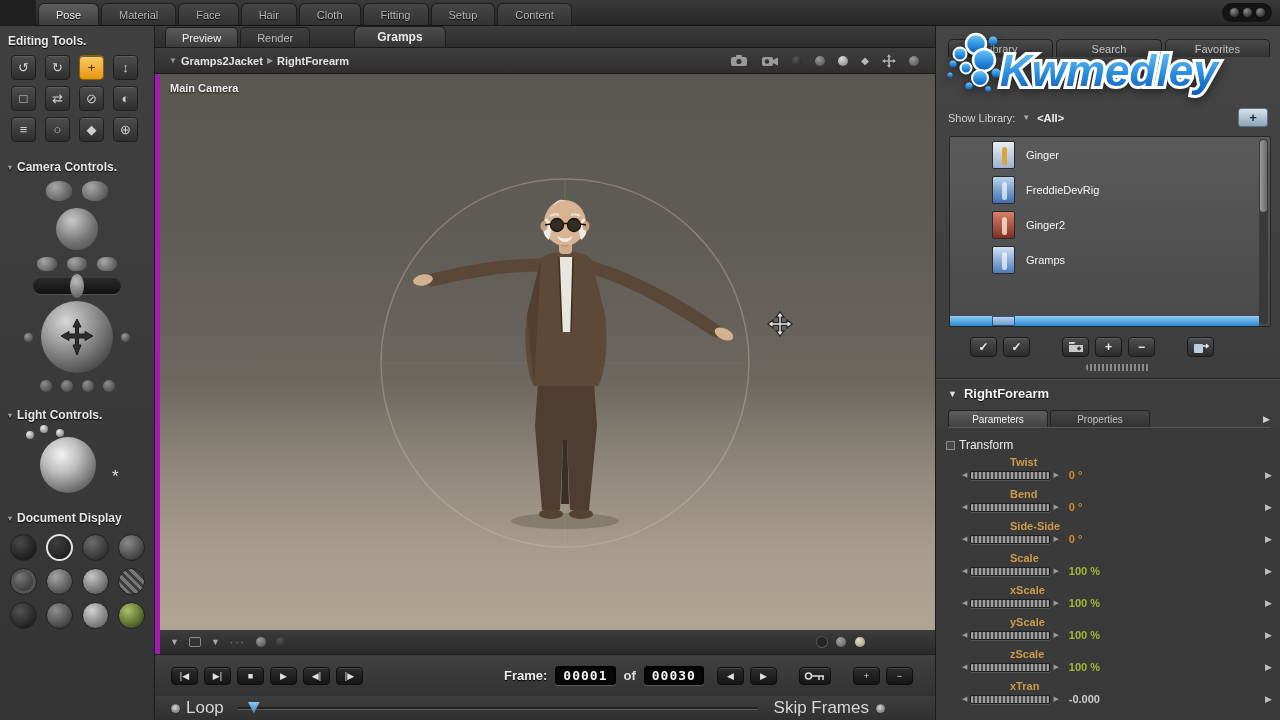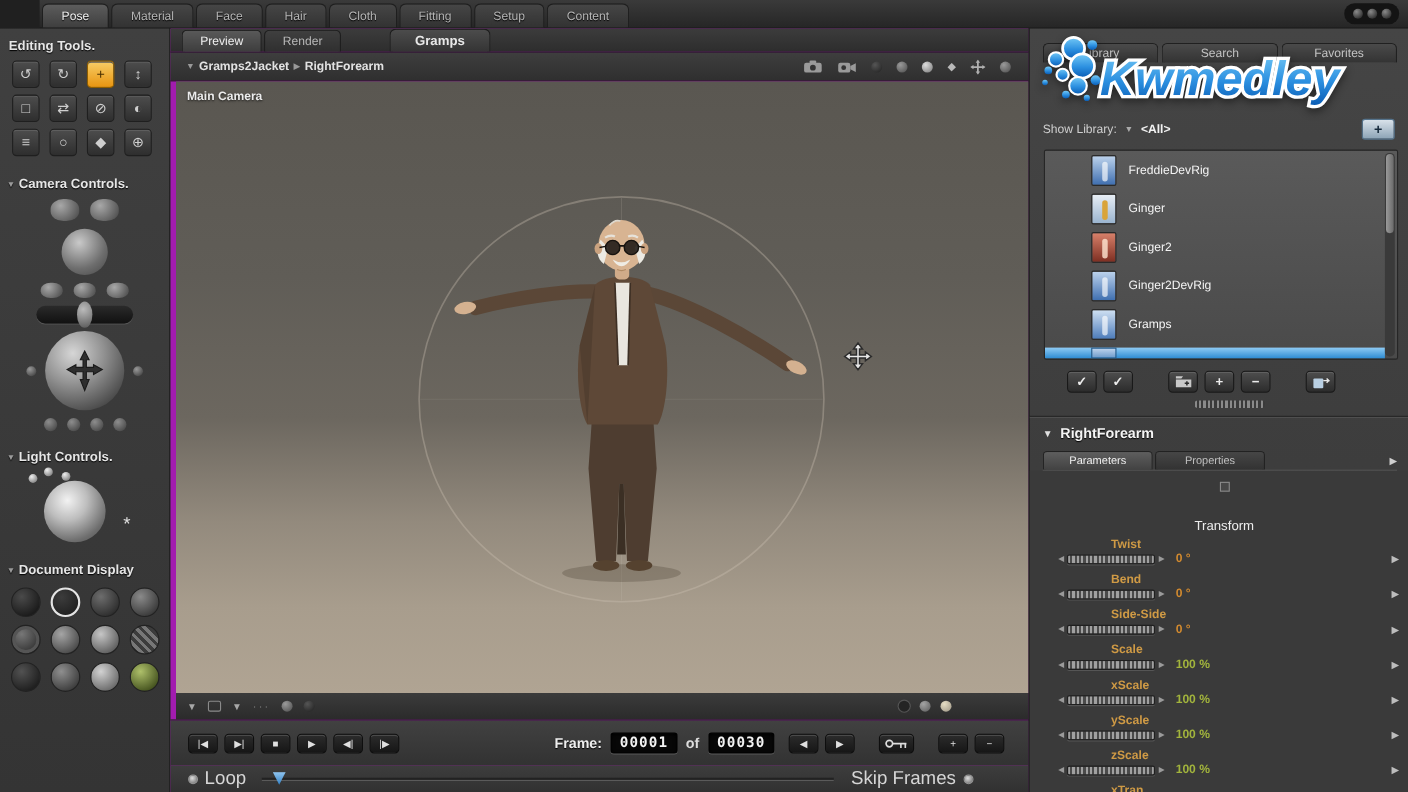--- a/index.html
+++ b/index.html
@@ -197,21 +197,21 @@
 
   .param-tabs { position:absolute; left:12px; right:10px; top:384px; display:flex; gap:2px;
     border-bottom:1px solid #585858; padding-bottom:0; }
   .param-tab { width:100px; height:17px; display:flex; align-items:center; justify-content:center;
     font-size:10px; color:#c0c0c0; background:linear-gradient(#464646,#323232);
     border:1px solid #222; border-bottom:none; border-radius:4px 4px 0 0; }
   .param-tab.active { background:linear-gradient(#5e5e5e,#424242); color:#f0f0f0; }
   .param-menu-arrow { margin-left:auto; color:#cfcfcf; font-size:9px; align-self:center; }
 
   .params-area { position:absolute; left:0; right:0; top:402px; bottom:0; background:#3a3a3a; }
-  .transform-row { display:flex; align-items:center; gap:24px; padding:10px 0 2px 10px;flex-direction:column; }
+  .transform-row { display:flex; align-items:center; gap:4px; padding:10px 0 2px 10px; }
   .chkbox { width:9px; height:9px; border:1px solid #8a8a8a; background:#474747; }
   .transform-label { font-size:12px; color:#ececec; }
   .param-row { height:32px; padding:2px 8px 0 26px; }
   .param-name { font-size:11px; font-weight:bold; color:#cf9a45;margin-left:48px; }
   .param-ctrl { display:flex; align-items:center; gap:3px; margin-top:1px; }
   .dial-arrow { font-size:7px; color:#9a9a9a; }
   .dial { width:80px; height:9px; border:1px solid #1f1f1f; border-radius:2px;
     background:repeating-linear-gradient(90deg,#a0a0a0 0 2px,#4a4a4a 2px 4px); box-shadow:0 1px 0 #555; }
   .param-value { font-size:11px; font-weight:bold; margin-left:7px; min-width:52px; }
   .v-deg { color:#d28a2f; } .v-pct { color:#a2b43c; } .v-num { color:#cccccc; }
@@ -485,34 +485,30 @@
 
     <div class="showlib-row">
       <span class="showlib-label">Show Library:</span>
       <span class="showlib-tri">▼</span>
       <span class="showlib-value">&lt;All&gt;</span>
       <div class="add-lib-btn">+</div>
     </div>
 
     <div class="lib-list">
       <div class="lib-item">
+        <div class="lib-thumb lt-1"></div>
+        <span class="lib-label">Ginger</span>
+      </div>
+      <div class="lib-item">
         <div class="lib-thumb lt-0"></div>
         <span class="lib-label">FreddieDevRig</span>
-      </div>
-      <div class="lib-item">
-        <div class="lib-thumb lt-1"></div>
-        <span class="lib-label">Ginger</span>
       </div>
       <div class="lib-item">
         <div class="lib-thumb lt-2"></div>
         <span class="lib-label">Ginger2</span>
-      </div>
-      <div class="lib-item">
-        <div class="lib-thumb lt-3"></div>
-        <span class="lib-label">Ginger2DevRig</span>
       </div>
       <div class="lib-item">
         <div class="lib-thumb lt-4"></div>
         <span class="lib-label">Gramps</span>
       </div>
       <div class="lib-partial">
           <i></i>
         </div>
       <div class="lib-scroll">
         <div class="lib-scroll-thumb"></div>

